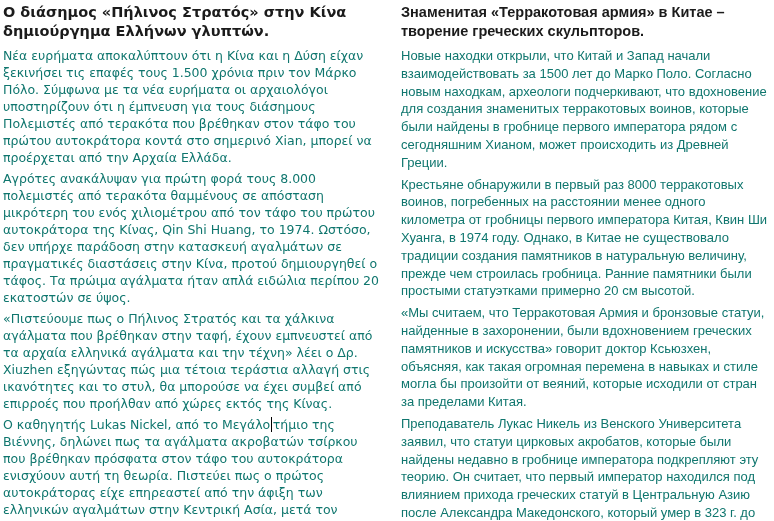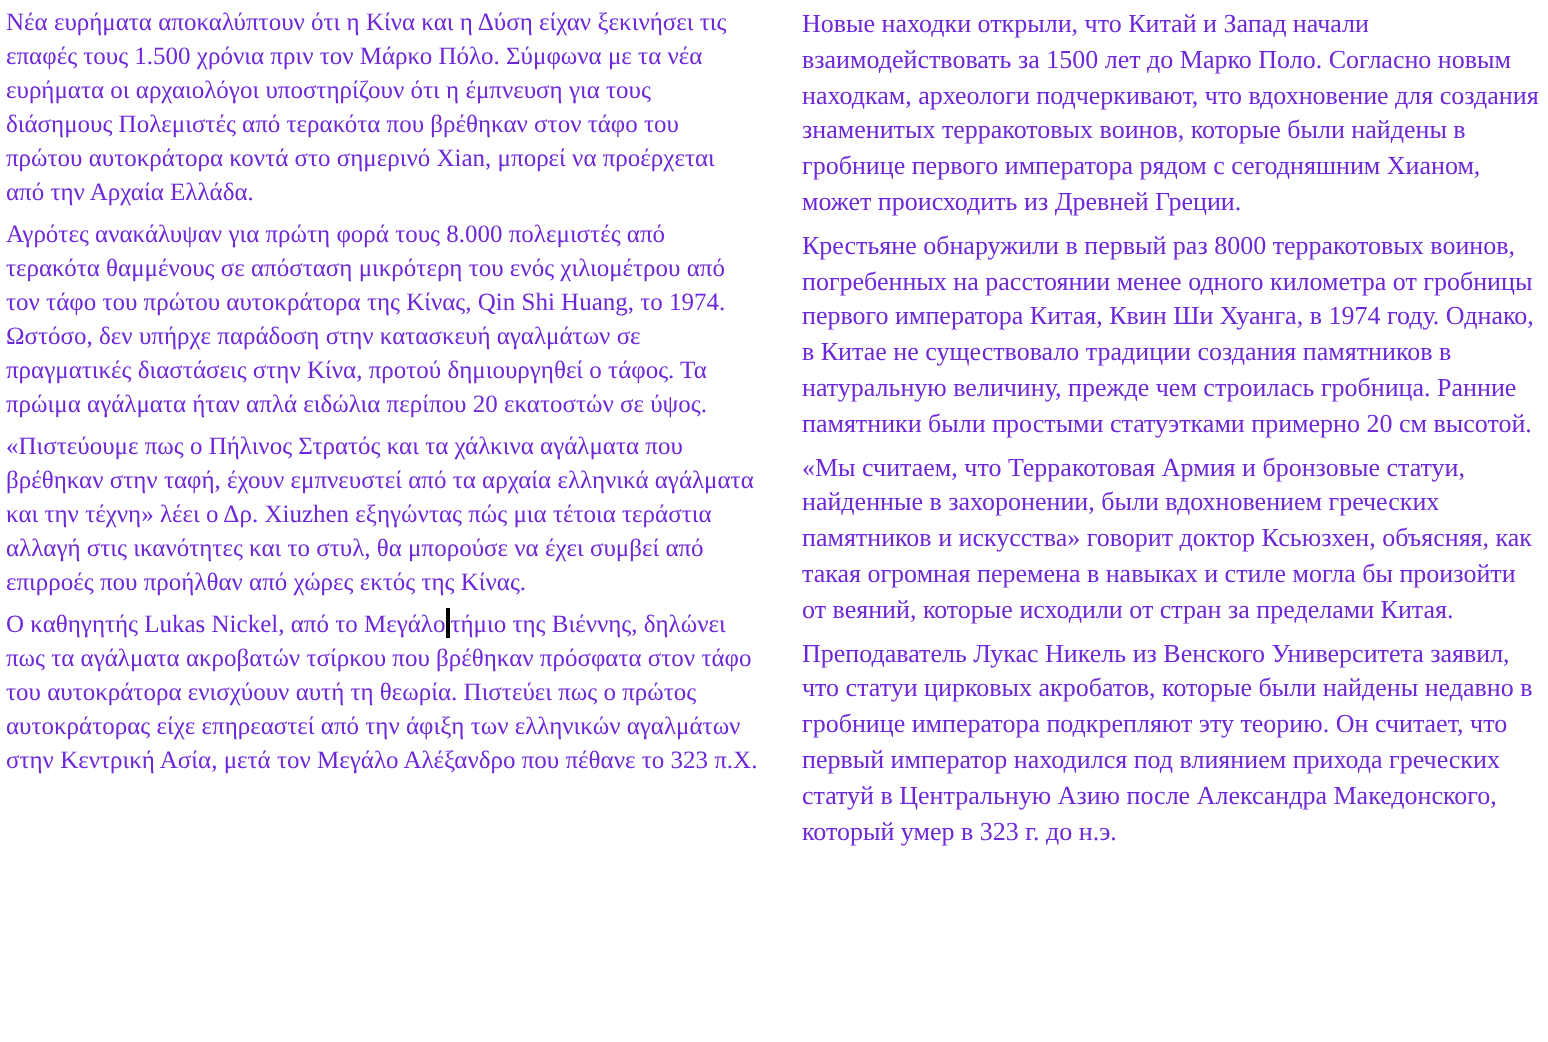--- a/index.html
+++ b/index.html
@@ -34,22 +34,21 @@
   }
   .article-title {
     font-size: 14.5px;
     line-height: 18.5px;
     font-weight: bold;
     color: #1b1b1b;
     margin: 0 0 7px 0;
   }
   .col p {
     margin: 0 0 4px 0;
-    color: #6d28d9;
-    font-family: Liberation Serif, serif;
+    color: #0f766e;
   }
   .col-left p {
     font-size: 12.5px;
     line-height: 17px;
   }
   .col-right p {
     font-size: 13px;
     line-height: 17.8px;
   }
   .caret {
@@ -60,28 +59,30 @@
     vertical-align: -3px;
     margin: 0 0.5px;
   }
 </style>
 </head>
 <body>
 
 <div class="page">
 
   <div class="col col-left" lang="el">
+    <h1 class="article-title">Ο διάσημος «Πήλινος Στρατός» στην Κίνα δημιούργημα Ελλήνων γλυπτών.</h1>
     <p>Νέα ευρήματα αποκαλύπτουν ότι η Κίνα και η Δύση είχαν ξεκινήσει τις επαφές τους 1.500 χρόνια πριν τον Μάρκο Πόλο. Σύμφωνα με τα νέα ευρήματα οι αρχαιολόγοι υποστηρίζουν ότι η έμπνευση για τους διάσημους Πολεμιστές από τερακότα που βρέθηκαν στον τάφο του πρώτου αυτοκράτορα κοντά στο σημερινό Xian, μπορεί να προέρχεται από την Αρχαία Ελλάδα.</p>
     <p>Αγρότες ανακάλυψαν για πρώτη φορά τους 8.000 πολεμιστές από τερακότα θαμμένους σε απόσταση μικρότερη του ενός χιλιομέτρου από τον τάφο του πρώτου αυτοκράτορα της Κίνας, Qin Shi Huang, το 1974. Ωστόσο, δεν υπήρχε παράδοση στην κατασκευή αγαλμάτων σε πραγματικές διαστάσεις στην Κίνα, προτού δημιουργηθεί ο τάφος. Τα πρώιμα αγάλματα ήταν απλά ειδώλια περίπου 20 εκατοστών σε ύψος.</p>
     <p>«Πιστεύουμε πως ο Πήλινος Στρατός και τα χάλκινα αγάλματα που βρέθηκαν στην  ταφή, έχουν εμπνευστεί από τα αρχαία ελληνικά αγάλματα και την τέχνη» λέει ο Δρ. Xiuzhen εξηγώντας πώς μια τέτοια τεράστια αλλαγή στις ικανότητες και το στυλ, θα μπορούσε να έχει συμβεί από επιρροές που προήλθαν από χώρες εκτός της Κίνας.</p>
     <p><span>Ο καθηγητής Lukas Nickel, από το Μεγάλο</span><span class="caret"></span><span>τήμιο της Βιέννης, δηλώνει πως τα αγάλματα ακροβατών τσίρκου που βρέθηκαν πρόσφατα στον τάφο του αυτοκράτορα ενισχύουν αυτή τη θεωρία. Πιστεύει πως ο πρώτος αυτοκράτορας είχε επηρεαστεί από την άφιξη των ελληνικών αγαλμάτων στην Κεντρική Ασία, μετά τον Μεγάλο Αλέξανδρο που πέθανε το 323 π.Χ.</span></p>
 
   </div>
 
   <div class="col col-right" lang="ru">
+    <h1 class="article-title">Знаменитая «Терракотовая армия» в Китае – творение греческих скульпторов.</h1>
     <p>Новые находки открыли, что Китай и Запад начали взаимодействовать за 1500 лет до Марко Поло. Согласно новым находкам, археологи подчеркивают, что вдохновение для создания знаменитых терракотовых воинов, которые были найдены в гробнице первого императора рядом с сегодняшним Хианом, может происходить из Древней Греции.</p>
     <p>Крестьяне обнаружили в первый раз 8000 терракотовых воинов, погребенных  на расстоянии менее одного километра от гробницы первого императора Китая, Квин Ши Хуанга, в 1974 году. Однако, в Китае не существовало традиции создания памятников в натуральную величину, прежде чем строилась гробница. Ранние памятники были простыми статуэтками примерно 20 см высотой.</p>
     <p>«Мы считаем, что Терракотовая Армия и бронзовые статуи, найденные в захоронении, были вдохновением греческих памятников и искусства» говорит доктор Ксьюзхен, объясняя, как такая огромная перемена в навыках и стиле могла бы произойти от веяний, которые исходили от стран за пределами Китая.</p>
     <p>Преподаватель Лукас Никель из Венского Университета заявил, что статуи цирковых акробатов, которые были найдены недавно в гробнице императора подкрепляют эту теорию. Он считает, что первый император находился под влиянием прихода греческих статуй в Центральную Азию после Александра Македонского, который умер в 323 г. до н.э.</p>
 
   </div>
 
 </div>
 
 </body></html>

